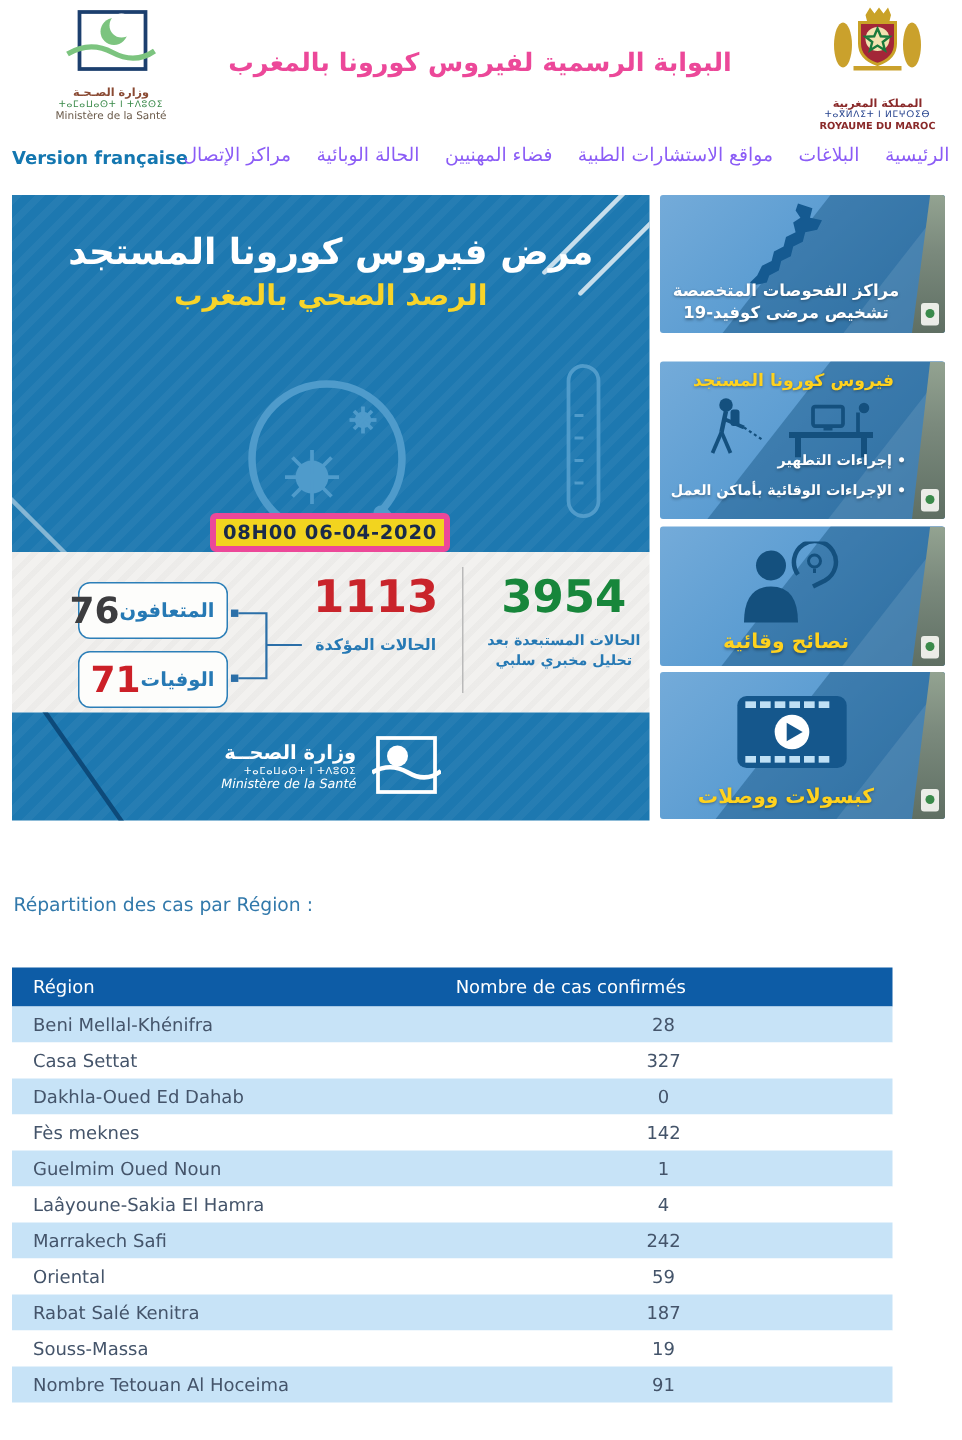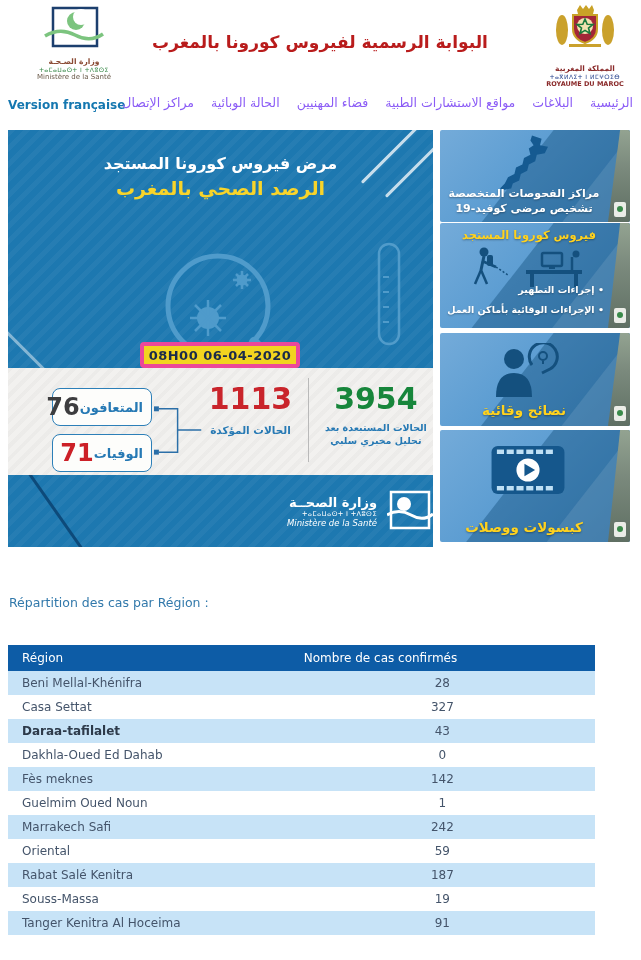--- a/index.html
+++ b/index.html
@@ -6,39 +6,39 @@
   html,body { width:641px; height:960px; background:#ffffff;
     font-family:"DejaVu Sans", sans-serif; overflow:hidden; position:relative; }
 
   
   .header { position:absolute; left:0; top:0; width:641px; height:92px; background:#fff; }
   .logo-min { position:absolute; left:26px; top:6px; width:96px; text-align:center; }
   .logo-min .l-ar { font-size:7.5px; color:#8a4a33; font-weight:bold; margin-top:1px; }
   .logo-min .l-tf { font-size:6px; color:#3a8a4a; letter-spacing:.5px; }
   .logo-min .l-fr { font-size:7px; color:#6a5a4a; }
   .page-title { position:absolute; left:140px; top:32px; width:360px; text-align:center;
-    font-size:17px; font-weight:600; color:#b91c1c; direction:rtl; }
+    font-size:17px; font-weight:600; color:#ec4899; direction:rtl; }
   .logo-roy { position:absolute; right:10px; top:2px; width:92px; text-align:center; }
   .logo-roy .l-ar { font-size:7.5px; color:#8a2a2a; font-weight:bold; }
   .logo-roy .l-tf { font-size:6px; color:#26438e; letter-spacing:.5px; }
   .logo-roy .l-fr { font-size:6.5px; color:#8a2a2a; font-weight:bold; }
 
   
   .version-link { position:absolute; left:8px; top:98px; font-size:12px; font-weight:bold;
     color:#1477b0; cursor:pointer; }
   .nav { position:absolute; right:8px; top:95px; width:510px; direction:rtl;
     display:flex; gap:17px; justify-content:flex-start; align-items:center; }
   .nav span { font-size:12.5px; color:#8b5cf6; white-space:nowrap; cursor:pointer; }
 
   
   .banner { position:absolute; left:8px; top:130px; width:425px; height:417px; }
   .b-top { position:relative; width:100%; height:238px; background:#1d78b0; overflow:hidden;
     background-image:repeating-linear-gradient(135deg, rgba(255,255,255,.04) 0 5px, transparent 5px 11px); }
   .b-title { margin-top:24px; text-align:center; direction:rtl; color:#ffffff;
-    font-size:16px; font-weight:bold; }
+    font-size:24px; font-weight:bold; }
   .b-sub { margin-top:4px; text-align:center; direction:rtl; color:#f8d42a;
     font-size:19px; font-weight:bold; }
   .diag { position:absolute; background:rgba(255,255,255,.75); width:2.5px; border-radius:2px; }
   .d1 { right:14px; top:-12px; height:92px; transform:rotate(45deg); }
   .d2 { right:38px; top:-26px; height:92px; transform:rotate(45deg); }
   .d3 { left:18px; bottom:-30px; height:90px; transform:rotate(-45deg); opacity:.6; }
   .magnifier { position:absolute; left:142px; top:118px; }
   .testtube { position:absolute; right:30px; top:112px; opacity:.85; }
   .date-badge { position:absolute; left:132px; top:212px; width:160px; height:26px;
     background:#f2d41f; border:4px solid #ec4899; border-radius:4px; z-index:5;
@@ -59,21 +59,21 @@
   .conf { margin-top:16px; width:96px; text-align:center; }
   .conf .num { font-size:30px; font-weight:bold; color:#c9242b; line-height:1; }
   .conf .lab { margin-top:10px; font-size:10.5px; font-weight:bold; color:#2679b4; direction:rtl; }
   .vdiv { width:1px; height:84px; background:#b9b9b9; margin:10px 10px 0 10px; }
   .excl { margin-top:16px; width:116px; text-align:center; }
   .excl .num { font-size:30px; font-weight:bold; color:#17863b; line-height:1; }
   .excl .lab { margin-top:8px; font-size:9.5px; font-weight:bold; color:#2679b4;
     direction:rtl; line-height:1.35; }
 
   .b-foot { position:relative; width:100%; height:72px; background:#1d78b0; overflow:hidden;
-    display:flex; align-items:center; justify-content:flex-end; gap:10px;
+    display:flex; align-items:center; justify-content:center; gap:10px;
     background-image:repeating-linear-gradient(135deg, rgba(255,255,255,.04) 0 5px, transparent 5px 11px); }
   .fdiag { position:absolute; left:46px; top:-14px; width:3px; height:100px;
     background:#0d4a7a; transform:rotate(-35deg); }
   .f-text { text-align:right; color:#fff; direction:rtl; }
   .f-text .a { font-size:13px; font-weight:bold; }
   .f-text .t { font-size:6.5px; letter-spacing:.5px; }
   .f-text .f { font-size:8.5px; font-style:italic; }
 
   
   .sidebar { position:absolute; left:440px; top:130px; width:190px; }
@@ -83,24 +83,24 @@
     background:rgba(16,74,120,.40); transform:rotate(38deg); }
   .card .band2 { position:absolute; right:-70px; top:-30px; width:120px; height:240px;
     background:rgba(255,255,255,.10); transform:rotate(38deg); }
   .card .strip { position:absolute; right:0; top:0; bottom:0; width:22px;
     background:linear-gradient(180deg,#93a391 0%, #7b8a7d 40%, #5f6f63 100%);
     clip-path:polygon(55% 0, 100% 0, 100% 100%, 0 100%); }
   .card .chip { position:absolute; right:4px; bottom:5px; width:12px; height:15px;
     background:rgba(250,250,245,.9); border-radius:2px; }
   .card .chip::after { content:""; position:absolute; left:3px; top:4px; width:6px; height:6px;
     border-radius:50%; background:#3a8a4a; }
-  .c1 { height:92px; margin-bottom:1px; }
+  .c1 { height:92px; margin-bottom:19px; }
   .c2 { height:93px; margin-bottom:4px; }
   .c3 { height:105px; margin-bottom:5px; }
-  .c4 { height:112px; }
+  .c4 { height:98px; }
   .c1 .map { position:absolute; left:52px; top:4px; }
   .c1 .ttl { position:absolute; left:0; bottom:6px; width:168px; text-align:center; direction:rtl;
     color:#fff; font-weight:bold; font-size:11px; line-height:1.3;
     text-shadow:0 1px 2px rgba(0,0,0,.35); }
   .c2 .icon { position:absolute; left:48px; top:10px; }
   .c2 .ttl { position:absolute; left:0; bottom:8px; width:168px; text-align:center; direction:rtl;
     color:#ffd21e; font-weight:bold; font-size:13.5px; text-shadow:0 1px 2px rgba(0,0,0,.35); }
   .c3 .ttl { position:absolute; top:5px; left:0; width:178px; text-align:center; direction:rtl;
     color:#ffd21e; font-weight:bold; font-size:11.5px; text-shadow:0 1px 2px rgba(0,0,0,.35); }
   .c3 .icons { position:absolute; left:28px; top:22px; }
@@ -349,49 +349,49 @@
   <tbody>
     <tr>
         <td>Beni Mellal-Khénifra</td>
         <td class="num">28</td>
       </tr>
     <tr>
         <td>Casa Settat</td>
         <td class="num">327</td>
       </tr>
     <tr>
-        <td class="bold-name">Daraa-tafilalet</td>
-        <td class="num">43</td>
-      </tr>
-    <tr>
         <td>Dakhla-Oued Ed Dahab</td>
         <td class="num">0</td>
       </tr>
     <tr>
         <td>Fès meknes</td>
         <td class="num">142</td>
       </tr>
     <tr>
         <td>Guelmim Oued Noun</td>
         <td class="num">1</td>
       </tr>
     <tr>
+        <td>Laâyoune-Sakia El Hamra</td>
+        <td class="num">4</td>
+      </tr>
+    <tr>
         <td>Marrakech Safi</td>
         <td class="num">242</td>
       </tr>
     <tr>
         <td>Oriental</td>
         <td class="num">59</td>
       </tr>
     <tr>
         <td>Rabat Salé Kenitra</td>
         <td class="num">187</td>
       </tr>
     <tr>
         <td>Souss-Massa</td>
         <td class="num">19</td>
       </tr>
     <tr>
-        <td>Tanger Kenitra Al Hoceima</td>
+        <td>Nombre Tetouan Al Hoceima</td>
         <td class="num">91</td>
       </tr>
   </tbody>
 </table>
 
 </body></html>

